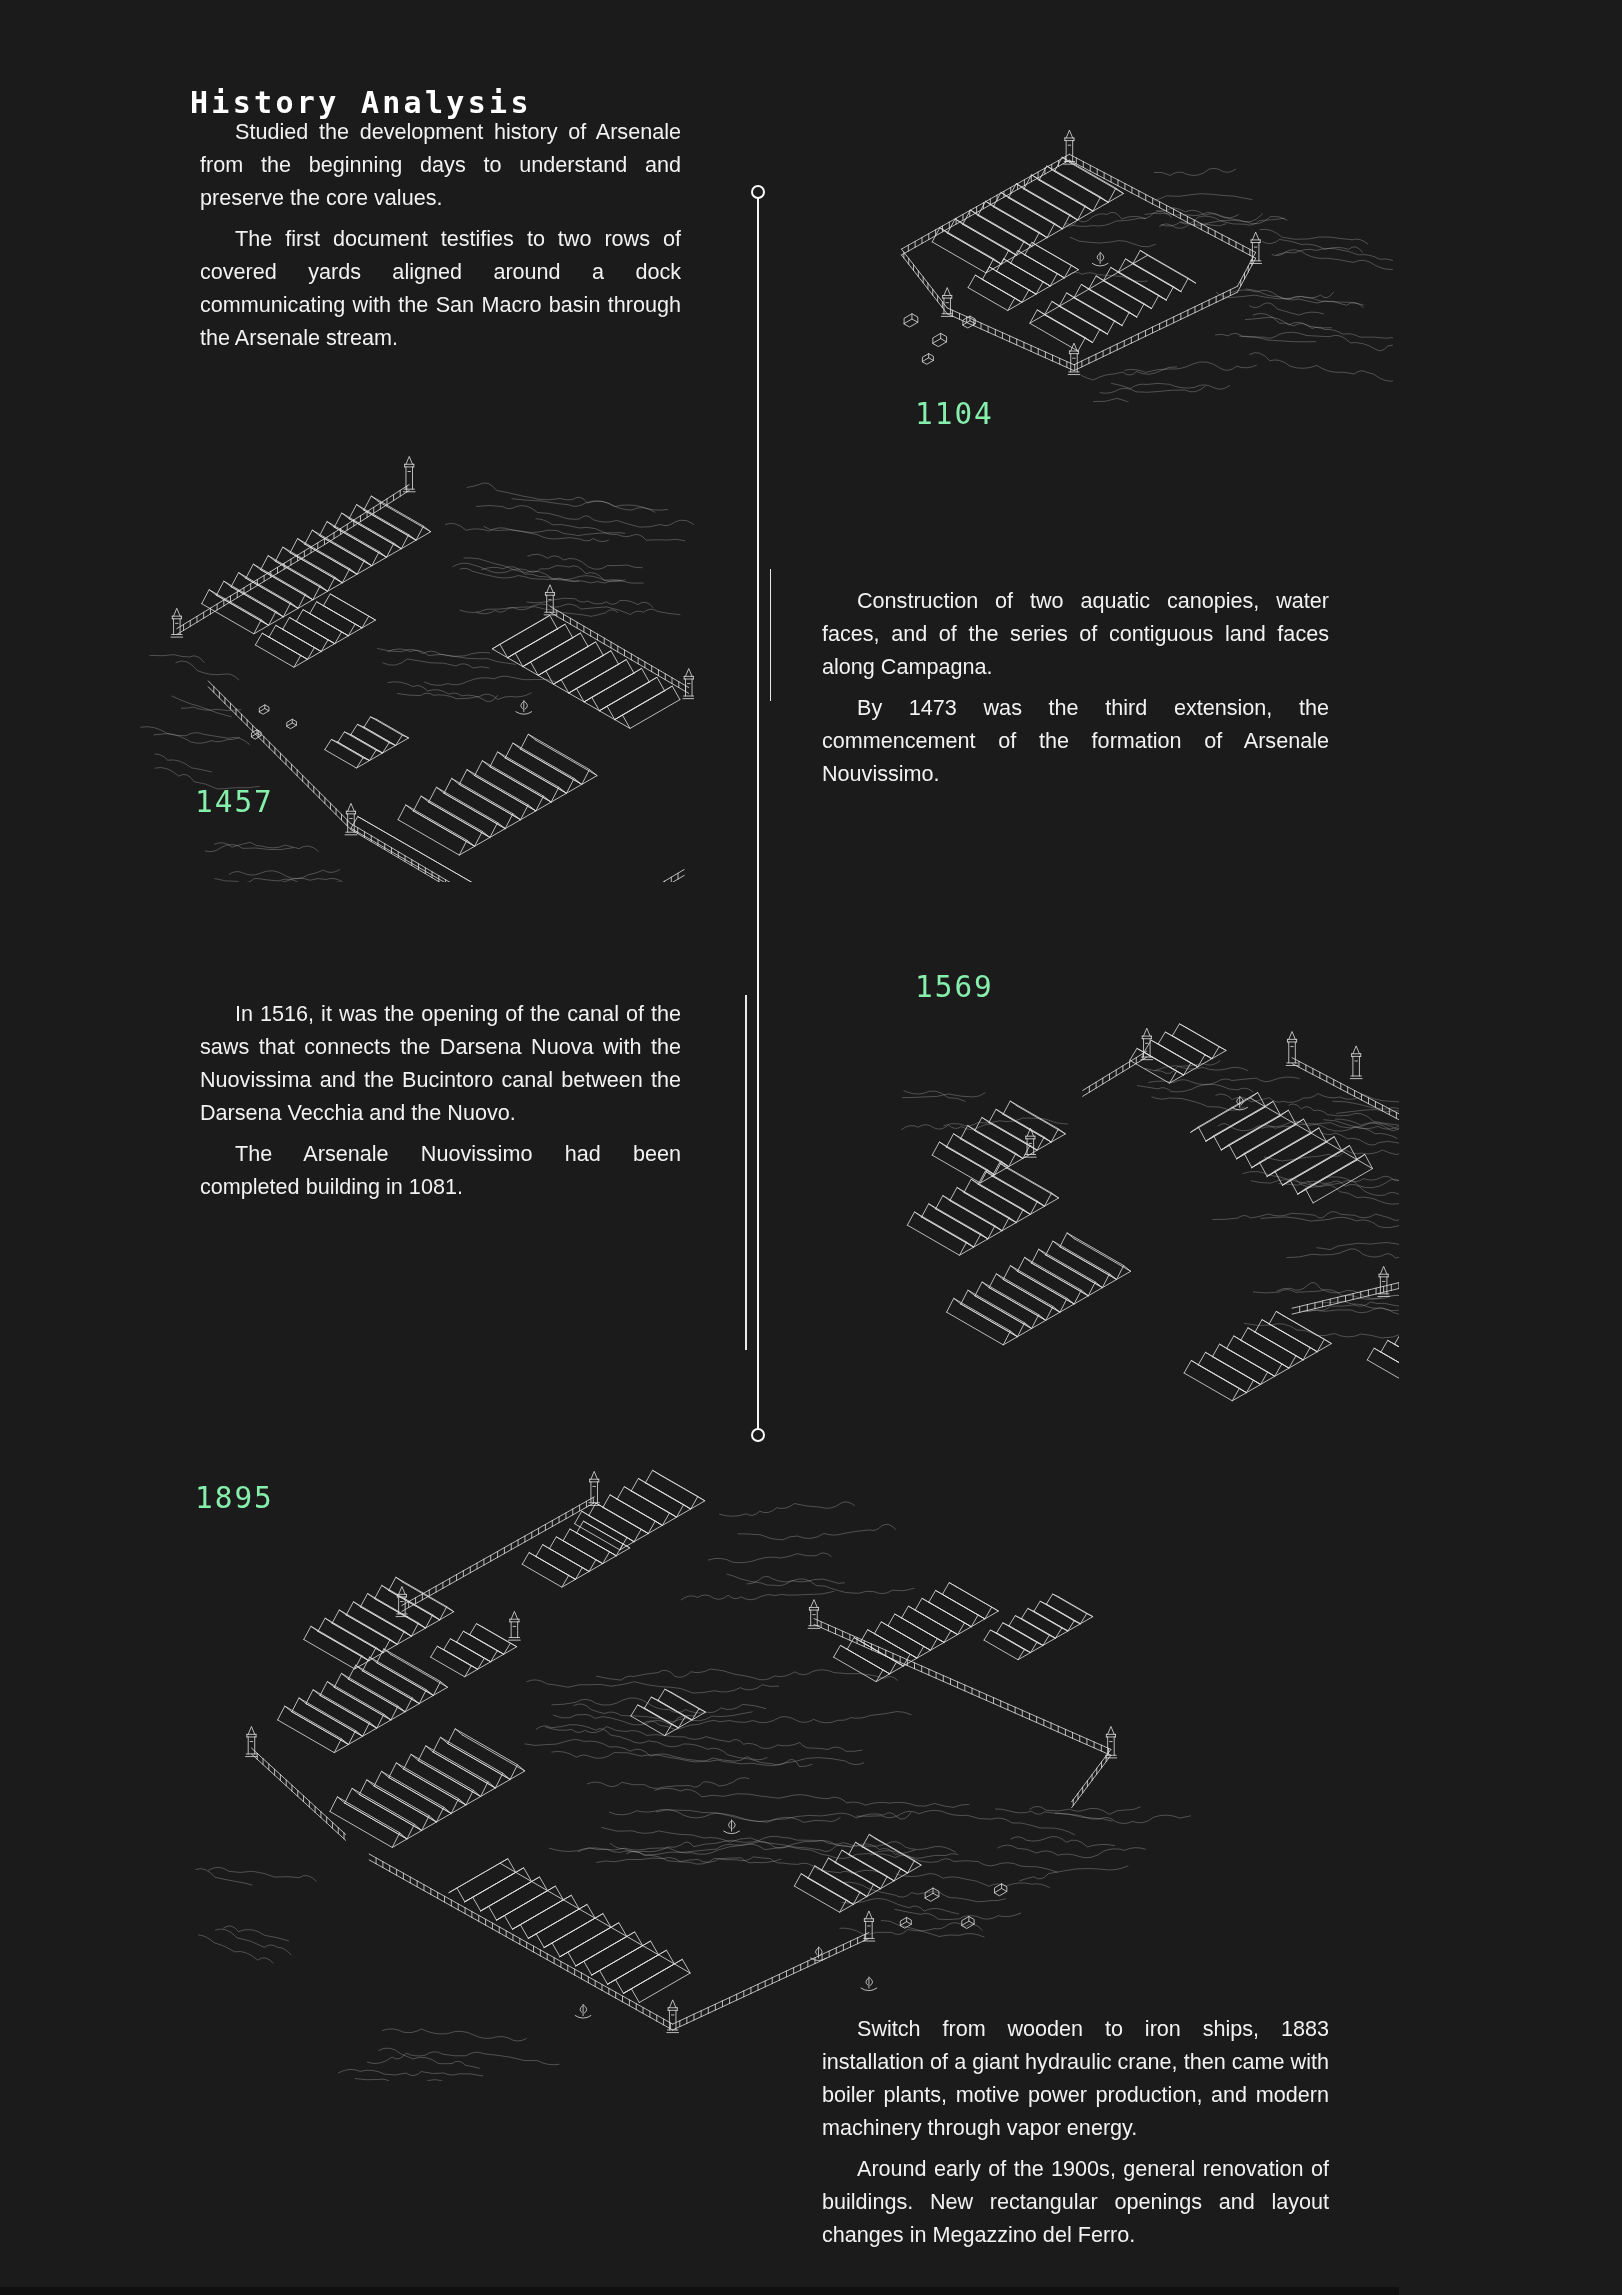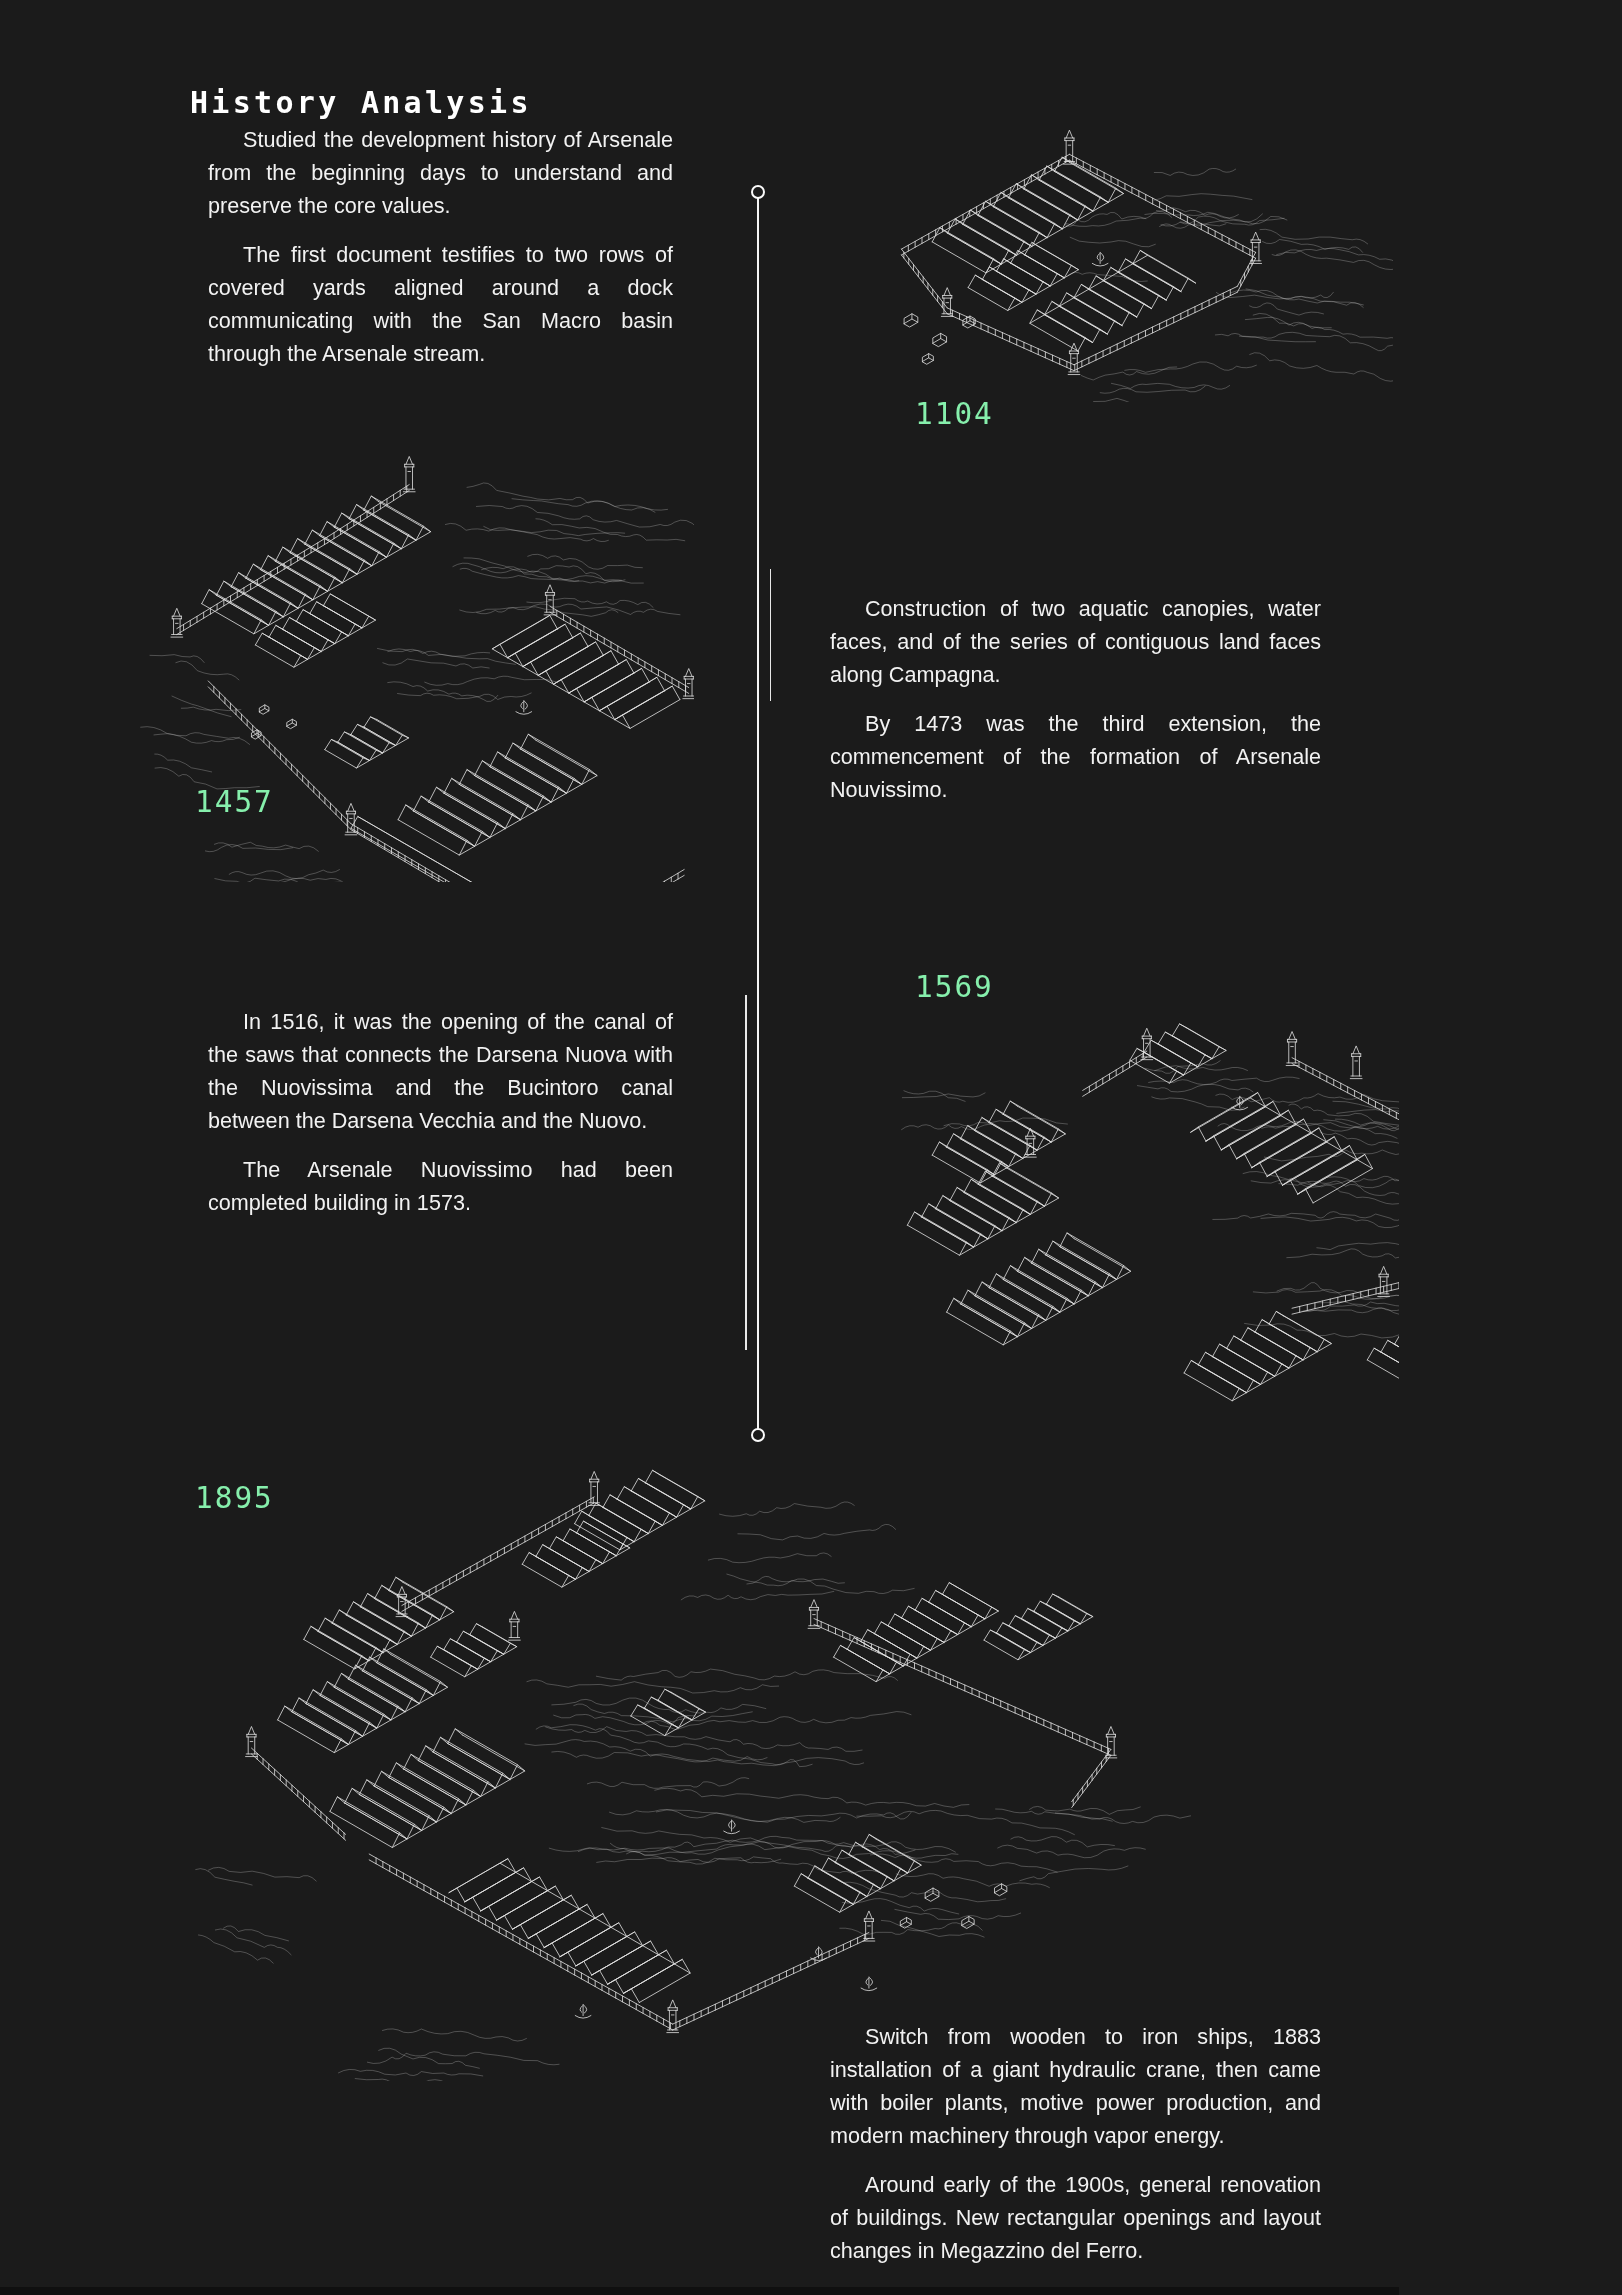--- a/index.html
+++ b/index.html
@@ -11,21 +11,21 @@
   .title{
     position:absolute;left:190px;top:65px;
     font-family:"DejaVu Sans Mono",monospace;
     font-size:30px;font-weight:bold;letter-spacing:3.3px;
     color:#ffffff;white-space:nowrap;
   }
   .block{
     position:absolute;color:#f2f2f2;
     font-size:21.6px;line-height:33px;text-align:justify;
   }
-  .block p{margin:16px;text-indent:35px;}
+  .block p{margin:8px;text-indent:35px;}
   .year{
     position:absolute;
     font-family:"DejaVu Sans Mono",monospace;
     font-size:29.4px;font-weight:400;letter-spacing:2px;color:#86efac;
     white-space:nowrap;
   }
   .vline{position:absolute;background:#f5f5f5;}
   .dot{
     position:absolute;box-sizing:border-box;
     width:14.4px;height:14.4px;border:2.6px solid #fafafa;border-radius:50%;
@@ -77,21 +77,21 @@
   <div class="year" style="left:915px;top:970px;">1569</div>
   <div class="year" style="left:195px;top:1481px;">1895</div>
 
   <div class="block" style="left:814px;top:576px;width:523px;">
     <p>Construction of two aquatic canopies, water faces, and of the series of contiguous land faces along Campagna.</p>
     <p>By 1473 was the third extension, the commencement of the formation of Arsenale Nouvissimo.</p>
   </div>
 
   <div class="block" style="left:192px;top:989px;width:497px;">
     <p>In 1516, it was the opening of the canal of the saws that connects the Darsena Nuova with the Nuovissima and the Bucintoro canal between the Darsena Vecchia and the Nuovo.</p>
-    <p>The Arsenale Nuovissimo had been completed building in 1573.</p>
+    <p>The Arsenale Nuovissimo had been completed building in 1081.</p>
   </div>
 
   <div class="block" style="left:814px;top:2004px;width:523px;">
     <p>Switch from wooden to iron ships, 1883 installation of a giant hydraulic crane, then came with boiler plants, motive power production, and modern machinery through vapor energy.</p>
     <p>Around early of the 1900s, general renovation of buildings. New rectangular openings and layout changes in Megazzino del Ferro.</p>
   </div>
 
   <div class="footer-strip"></div>
 </div>
 

